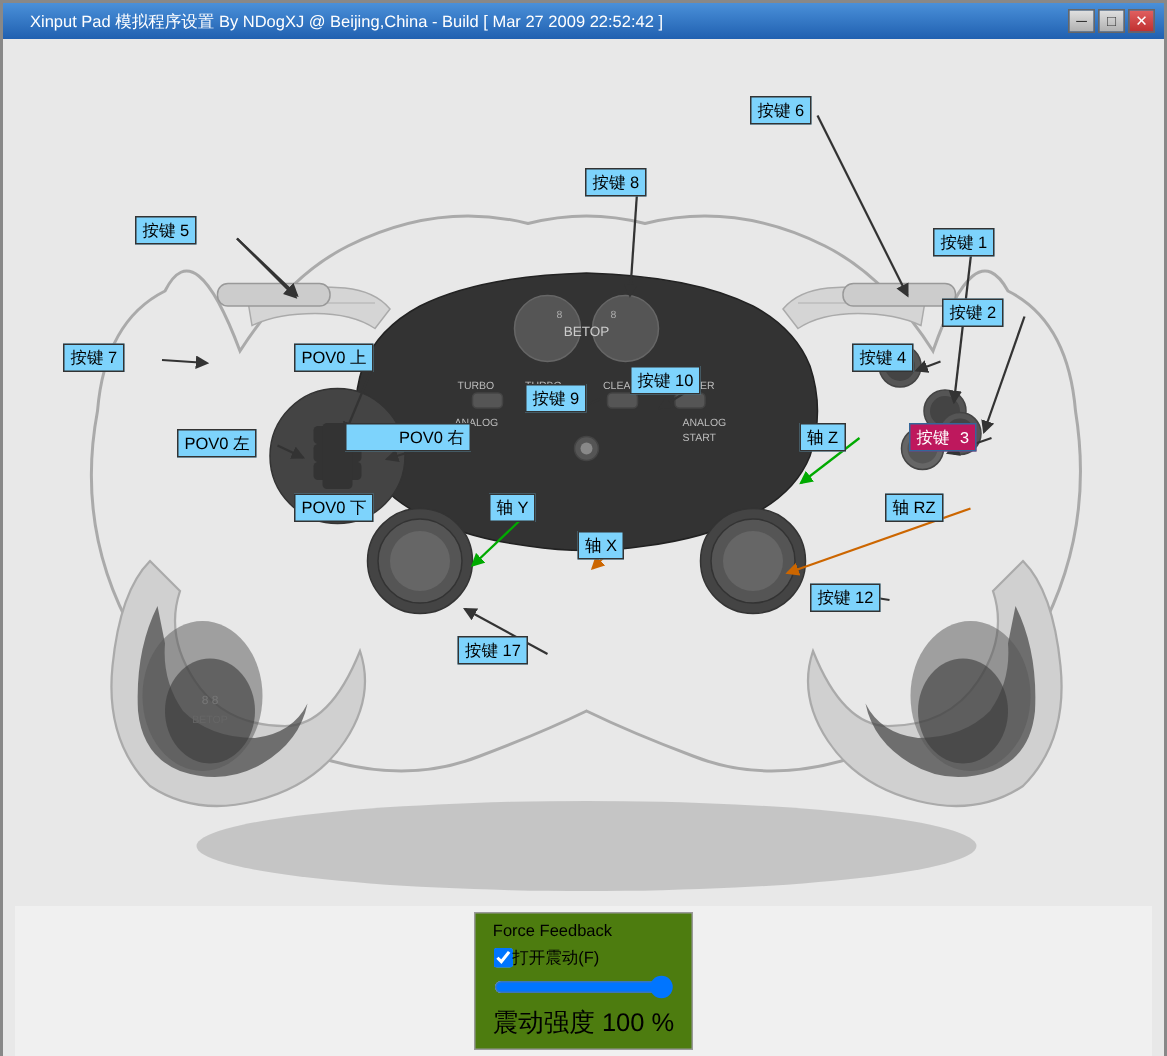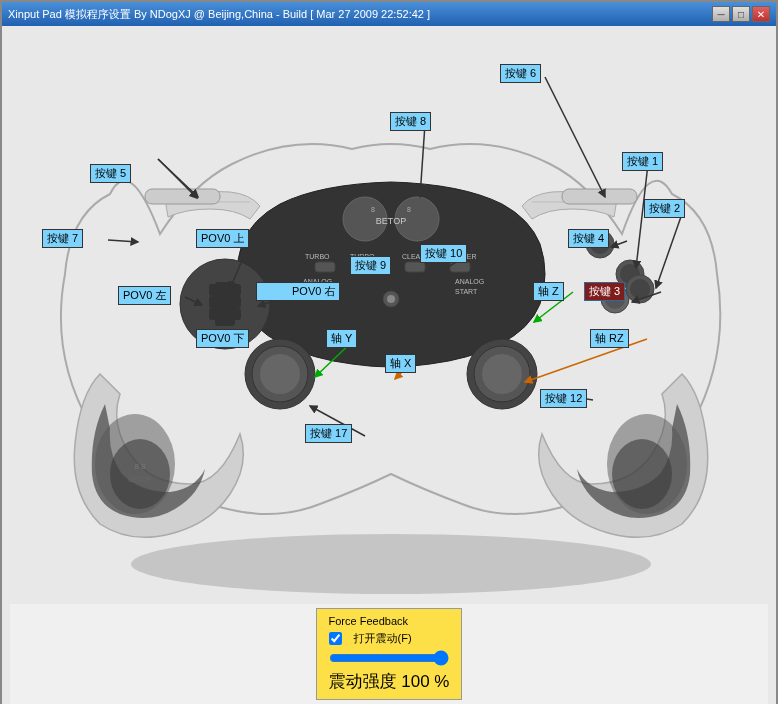--- a/index.html
+++ b/index.html
@@ -23,20 +23,21 @@
       color: white;
       font-size: 11px;
       padding: 4px 6px;
       display: flex;
       align-items: center;
       justify-content: space-between;
       user-select: none;
     }
     .titlebar-title {
       flex: 1;
+      margin-left: 12px;
     }
     .titlebar-controls {
       display: flex;
       gap: 2px;
     }
     .titlebar-btn {
       width: 18px;
       height: 16px;
       background: linear-gradient(to bottom, #e0e0e0, #b0b0b0);
       border: 1px solid #666;
@@ -66,30 +67,30 @@
       padding: 1px 4px;
       font-size: 11px;
       white-space: nowrap;
       z-index: 10;
     }
     .force-feedback-group {
       border: 1px solid #999;
       padding: 6px 12px;
       display: inline-block;
       margin-bottom: 8px;
-      background: #fde047;
+      background: #4d7c0f;
     }
     .force-feedback-title {
       font-size: 11px;
       margin-bottom: 4px;
     }
     .checkbox-row {
       display: flex;
       align-items: center;
-      gap: 12px;
+      gap: 0;
       margin-bottom: 4px;
     }
     .slider-row {
       display: flex;
       align-items: center;
       gap: 4px;
       margin-bottom: 4px;
     }
     .slider-row input[type=range] {
       width: 120px;
@@ -206,21 +207,21 @@
 
         <ellipse cx="130" cy="440" rx="30" ry="35" fill="#3a3a3a" opacity="0.6"></ellipse>
         <text x="130" y="435" text-anchor="middle" fill="#777" font-size="8">8 8</text>
         <text x="130" y="448" text-anchor="middle" fill="#666" font-size="7">BETOP</text>
 
         <ellipse cx="632" cy="440" rx="30" ry="35" fill="#3a3a3a" opacity="0.6"></ellipse>
       </svg>
 
       
       
-      <div class="label" style="left:80px; top:110px;margin-top:20px;">按键 5</div>
+      <div class="label" style="left:80px; top:110px;">按键 5</div>
       
       <svg style="position:absolute;top:0;left:0;width:100%;height:100%;pointer-events:none;z-index:9;">
         <line x1="148" y1="125" x2="185" y2="162" stroke="#333" stroke-width="1.5" marker-end="url(#arrow)"></line>
         <defs>
             <marker id="arrow" markerWidth="6" markerHeight="6" refX="3" refY="3" orient="auto">
               <path d="M0,0 L6,3 L0,6 Z" fill="#333"></path>
             </marker>
           </defs>
       </svg>
 
@@ -242,39 +243,39 @@
       
       <div class="label" style="left:295px; top:390px;">按键 17</div>
 
       
       <div class="label" style="left:530px; top:355px;">按键 12</div>
 
       
       <div class="label" style="left:580px; top:118px;margin-left:32px;">按键 1</div>
 
       
-      <div class="label" style="left:634px; top:165px;">按键 2</div>
-
-      
-      <div class="label" style="left:574px; top:248px; background:#7f1d1d; color:white; border-color:#336699;">按键 3</div>
+      <div class="label" style="left:618px; top:165px;">按键 2</div>
+
+      
+      <div class="label" style="left:596px; top:248px; background:#be185d; color:white; border-color:#336699;font-family:Liberation Mono, monospace;">按键 3</div>
 
       
       <div class="label" style="left:558px; top:195px;">按键 4</div>
 
       
       <div class="label" style="left:186px; top:195px;">POV0 上</div>
 
       
       <div class="label" style="left:186px; top:295px;">POV0 下</div>
 
       
       <div class="label" style="left:108px; top:252px;">POV0 左</div>
 
       
-      <div class="label" style="left:246px; top:248px;padding-left:35px;">POV0 右</div>
+      <div class="label" style="left:220px; top:248px;padding-left:35px;">POV0 右</div>
 
       
       <div class="label" style="left:375px; top:320px;text-align:right;">轴 X</div>
 
       
       <div class="label" style="left:316px; top:295px;">轴 Y</div>
 
       
       <div class="label" style="left:523px; top:248px;">轴 Z</div>
 

